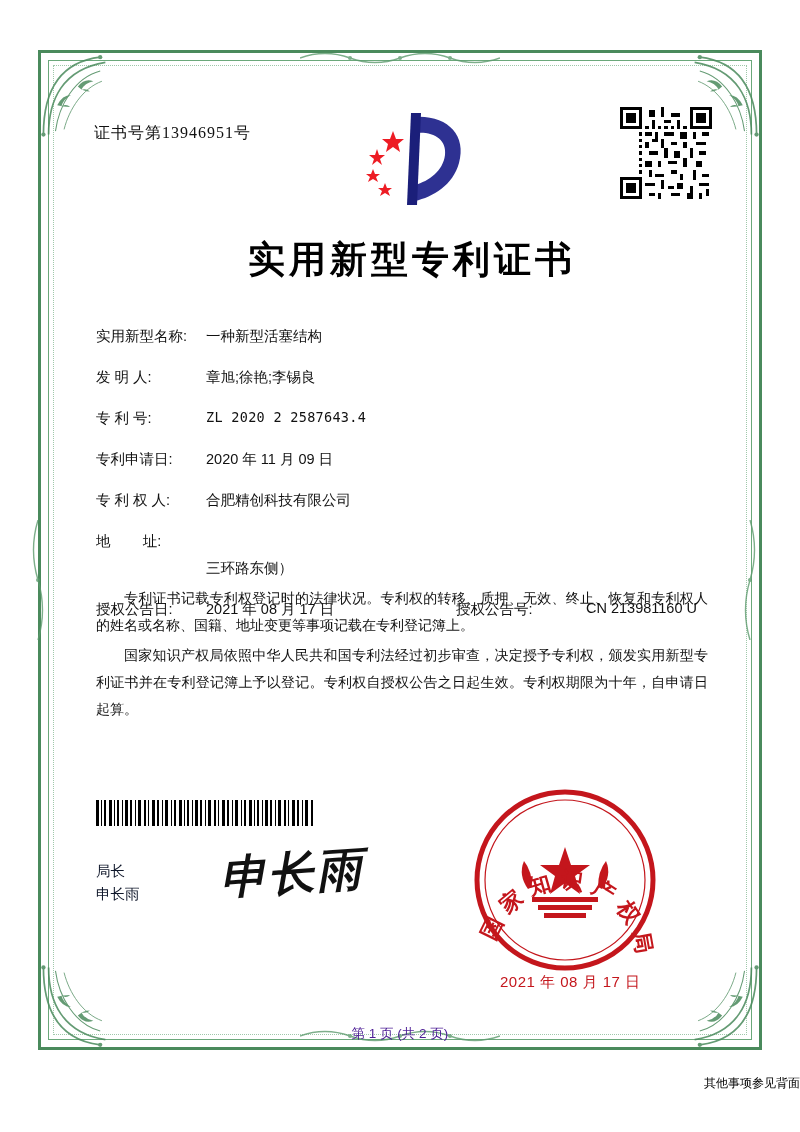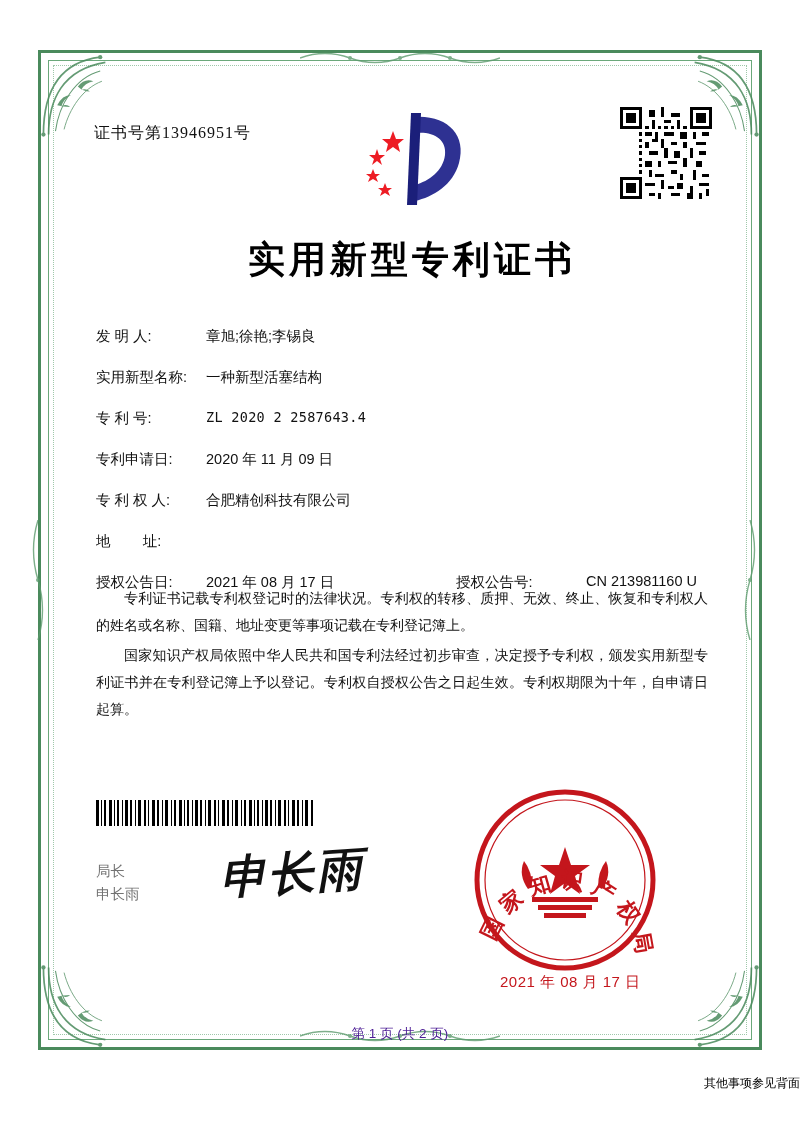--- a/index.html
+++ b/index.html
@@ -170,21 +170,21 @@
     width: 220px; height: 26px;
   }
   .barcode svg { display:block; }
 
   
   .sig-block {
     position: absolute;
     left: 16px; top: 765px;
     font-size: 14.5px;
     line-height: 1.6;
-    color: #737373;
+    color: #0f172a;
   }
   .signature-script {
     position: absolute;
     left: 140px; top: 748px;
     font-family: "DejaVu Serif", serif;
     font-style: italic;
     font-weight: bold;
     font-size: 46px;
     color: #111;
     letter-spacing: 2px;
@@ -451,47 +451,48 @@
             <rect x="27" y="26" width="1" height="2"></rect>
         </g>
       </svg>
     </div>
 
     <div class="title">实用新型专利证书</div>
 
     <div class="fields">
 
       <div class="field-row">
+        <div class="field-label">实用新型名称:</div>
+        <div class="field-value">一种新型活塞结构</div>
+      </div>
+
+      <div class="field-row">
         <div class="field-label">发 明 人:</div>
         <div class="field-value">章旭;徐艳;李锡良</div>
-      </div>
-
-      <div class="field-row">
-        <div class="field-label">实用新型名称:</div>
-        <div class="field-value">一种新型活塞结构</div>
       </div>
 
       <div class="field-row">
         <div class="field-label">专 利 号:</div>
         <div class="field-value mono">ZL 2020 2 2587643.4</div>
       </div>
 
       <div class="field-row">
         <div class="field-label">专利申请日:</div>
         <div class="field-value">2020 年 11 月 09 日</div>
       </div>
 
       <div class="field-row">
         <div class="field-label">专 利 权 人:</div>
         <div class="field-value">合肥精创科技有限公司</div>
       </div>
 
       <div class="field-row">
         <div class="field-label">地        址:</div>
       </div>
+      <div class="addr-second">三环路东侧）</div>
 
       <div class="field-row inline-two">
         <div class="field-label">授权公告日:</div>
         <div class="field-value">2021 年 08 月 17 日</div>
         <div class="field-label2">授权公告号:</div>
         <div class="field-value">CN 213981160 U</div>
       </div>
 
     </div>
 

